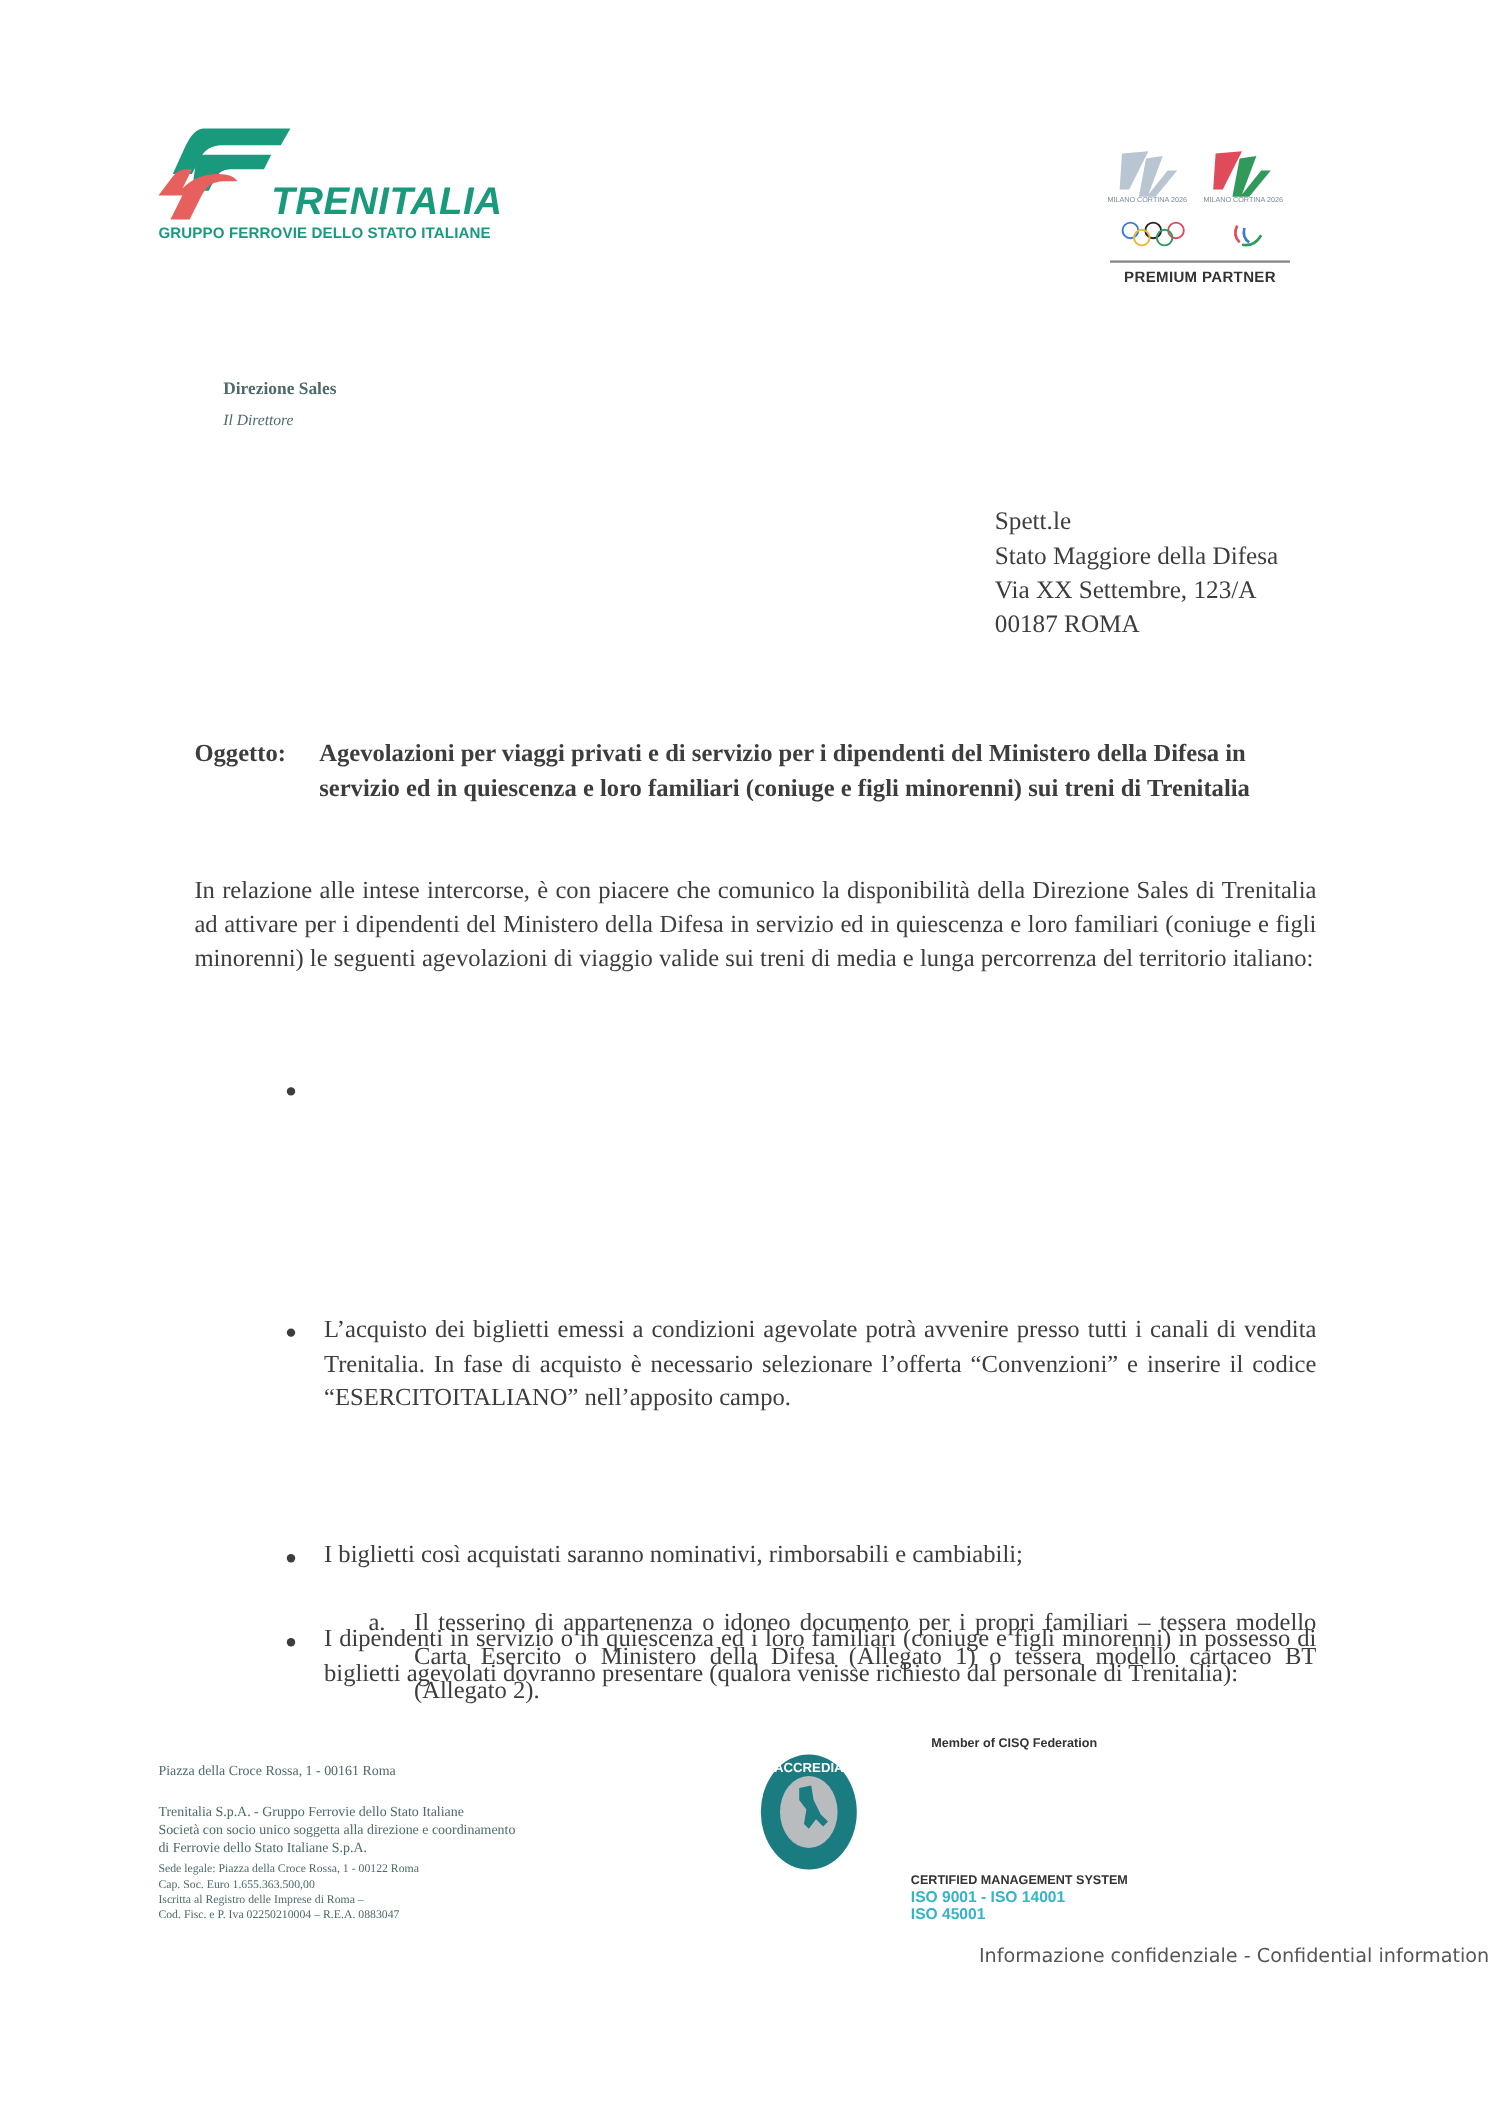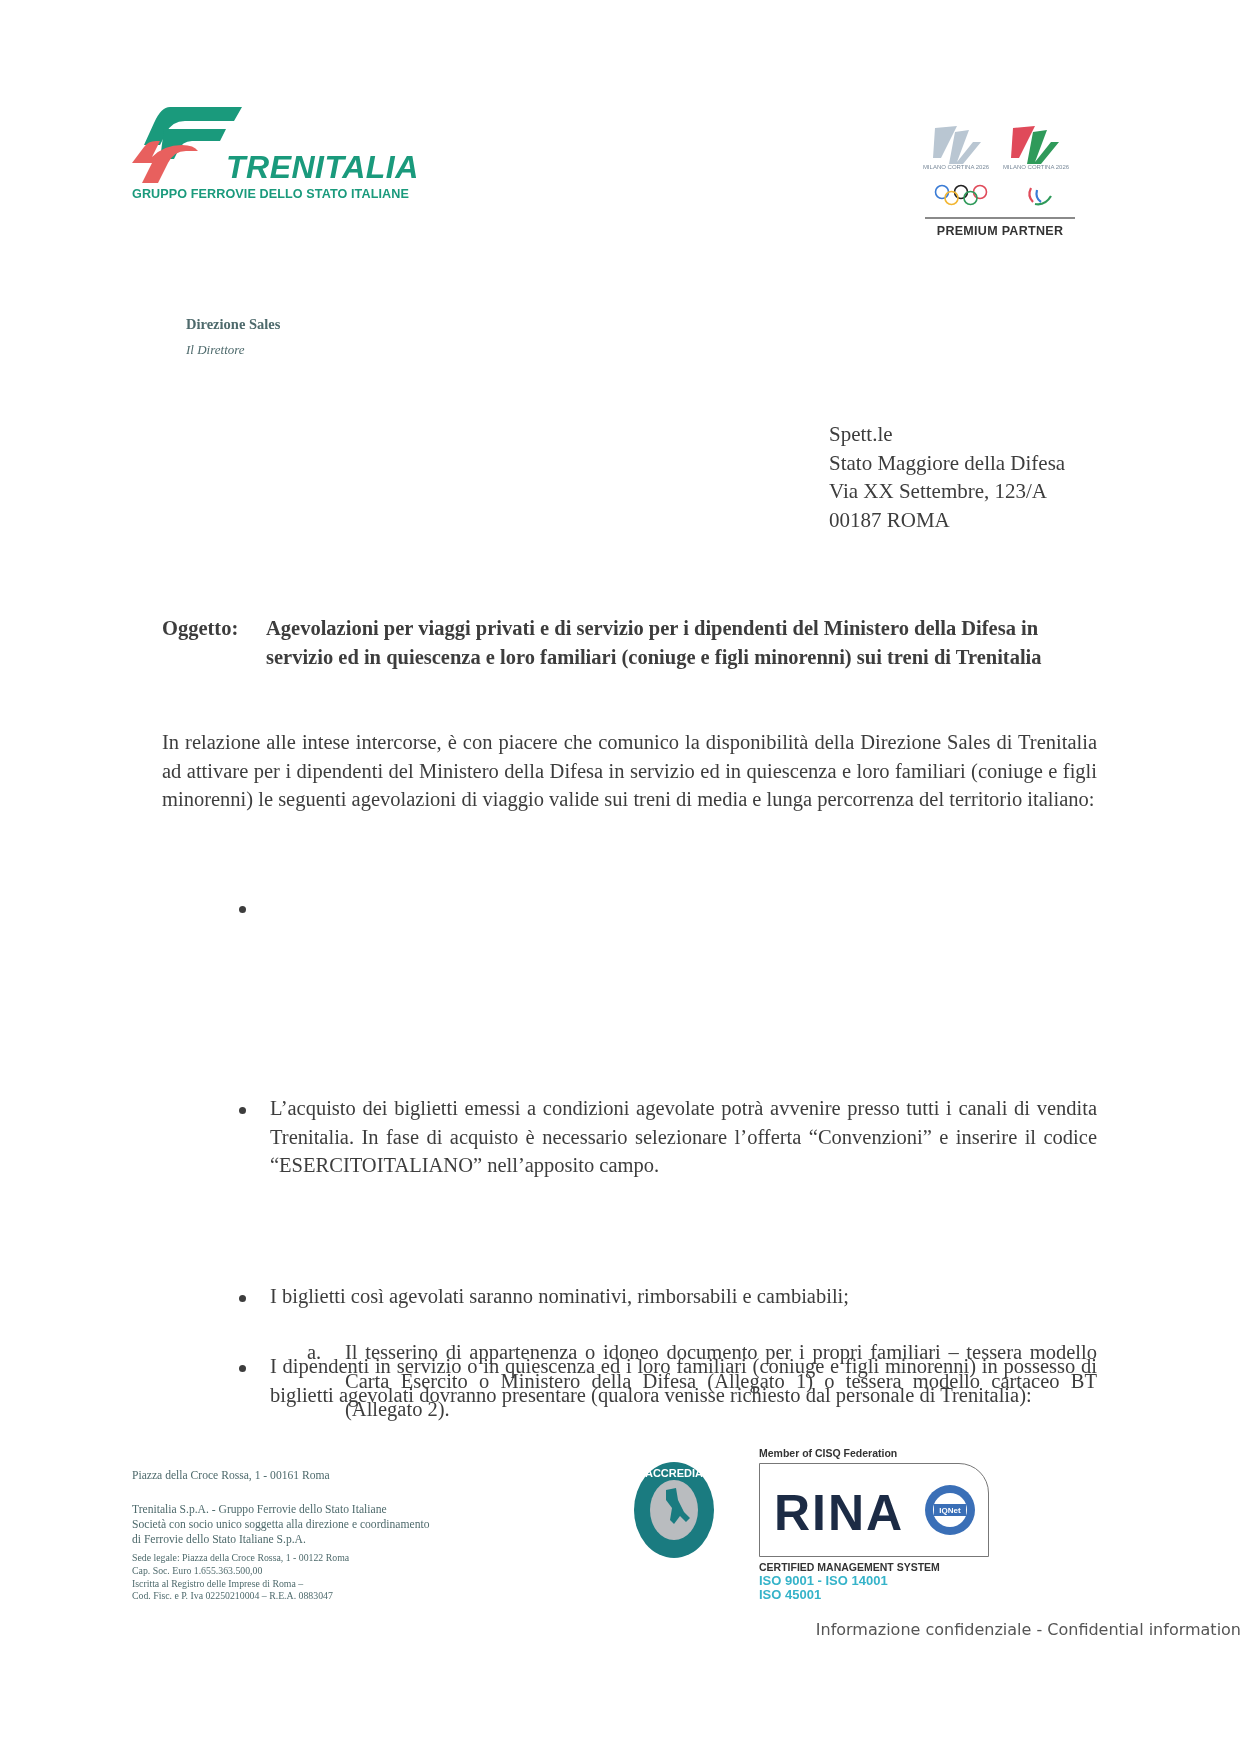--- a/index.html
+++ b/index.html
@@ -53,21 +53,21 @@
     #suba .letter { position:absolute; left:-38px; top:0; }
 
     
     #footer-addr { left:132px; top:1468px; width:380px; color:#4e6a6c; font-size:11.6px; line-height:15px; }
     #footer-addr .f1 { margin-bottom:19px; }
     #footer-addr .f2 { margin-bottom:5px; }
     #footer-addr .small { font-size:9.8px; line-height:12.8px; }
 
     #accredia { left:632px; top:1460px; width:84px; height:100px; }
     #rina { left:757px; top:1447px; width:238px; height:160px; }
-    #rina .member { position:absolute; left:2px; top:0; font-family:"Liberation Sans",sans-serif; font-weight:bold; font-size:10.5px; color:#333; }
+    #rina .member { position:absolute; left:19px; top:0; font-family:"Liberation Sans",sans-serif; font-weight:bold; font-size:10.5px; color:#333; }
     #rina .box { position:absolute; left:2px; top:16px; width:228px; height:92px; border:1.5px solid #777; border-top-right-radius:30px; }
     #rina .rinatxt { position:absolute; left:14px; top:20px; font-family:"Liberation Sans",sans-serif; font-weight:bold; font-size:50px; color:#1c2b45; letter-spacing:2px; }
     #rina .cms { position:absolute; left:2px; top:114px; font-family:"Liberation Sans",sans-serif; font-weight:bold; font-size:10.5px; color:#333; white-space:nowrap; }
     #rina .iso { position:absolute; left:2px; top:127px; font-family:"Liberation Sans",sans-serif; font-weight:bold; font-size:13px; color:#35b3c9; line-height:14px; white-space:nowrap; }
 
     #confidential { left:0; width:1241px; top:1620px; text-align:right; font-family:"DejaVu Sans","Liberation Sans",sans-serif; font-size:16px; color:#555; }
   </style>
 </head>
 <body>
 
@@ -128,21 +128,21 @@
   <span class="dot"></span>
 </div>
 
 <div id="b2" class="abs para bullet">
   <span class="dot"></span>
   <div>L’acquisto dei biglietti emessi a condizioni agevolate potrà avvenire presso tutti i canali di vendita Trenitalia. In fase di acquisto è necessario selezionare l’offerta “Convenzioni” e inserire il codice “ESERCITOITALIANO” nell’apposito campo.</div>
 </div>
 
 <div id="b3" class="abs para bullet">
   <span class="dot"></span>
-  <div>I biglietti così agevolati saranno nominativi, rimborsabili e cambiabili;</div>
+  <div>I biglietti così acquistati saranno nominativi, rimborsabili e cambiabili;</div>
 </div>
 
 <div id="b4" class="abs para bullet">
   <span class="dot"></span>
   <div>I dipendenti in servizio o in quiescenza ed i loro familiari (coniuge e figli minorenni) in possesso di biglietti agevolati dovranno presentare (qualora venisse richiesto dal personale di Trenitalia):</div>
 </div>
 
 <div id="suba" class="abs para">
   <span class="letter">a.</span>
   <div>Il tesserino di appartenenza o idoneo documento per i propri familiari – tessera modello Carta Esercito o Ministero della Difesa (Allegato 1) o tessera modello cartaceo BT (Allegato 2).</div>
@@ -167,29 +167,20 @@
   <svg width="84" height="100" viewBox="0 0 84 100">
     <ellipse cx="42" cy="50" rx="40" ry="48" fill="#1a7b80"></ellipse>
     <ellipse cx="42" cy="50" rx="24" ry="30" fill="#b9bcbf"></ellipse>
     <path d="M34 30 L44 28 L46 40 L52 52 L58 58 L54 62 L48 56 L42 64 L38 60 L40 48 L34 40 Z" fill="#1a7b80"></path>
     <text x="42" y="17" text-anchor="middle" font-family="Liberation Sans, sans-serif" font-size="11" font-weight="bold" fill="#ffffff">ACCREDIA</text>
   </svg>
 </div>
 
 <div id="rina" class="abs">
   <div class="member">Member of CISQ Federation</div>
-  <div class="box">
-    <div class="rinatxt">RINA</div>
-    <svg width="56" height="56" viewBox="0 0 56 56" style="position:absolute;left:162px;top:18px;">
-      <circle cx="28" cy="28" r="25" fill="#3a6fb7"></circle>
-      <circle cx="28" cy="28" r="17" fill="#ffffff"></circle>
-      <rect x="12" y="22" width="32" height="12" fill="#3a6fb7"></rect>
-      <text x="28" y="31" text-anchor="middle" font-family="Liberation Sans, sans-serif" font-size="8" font-weight="bold" fill="#ffffff">IQNet</text>
-    </svg>
-  </div>
   <div class="cms">CERTIFIED MANAGEMENT SYSTEM</div>
   <div class="iso">
     <div>ISO 9001 - ISO 14001</div>
     <div>ISO 45001</div>
   </div>
 </div>
 
 <div id="confidential" class="abs">Informazione confidenziale - Confidential information</div>
 
 </body></html>

